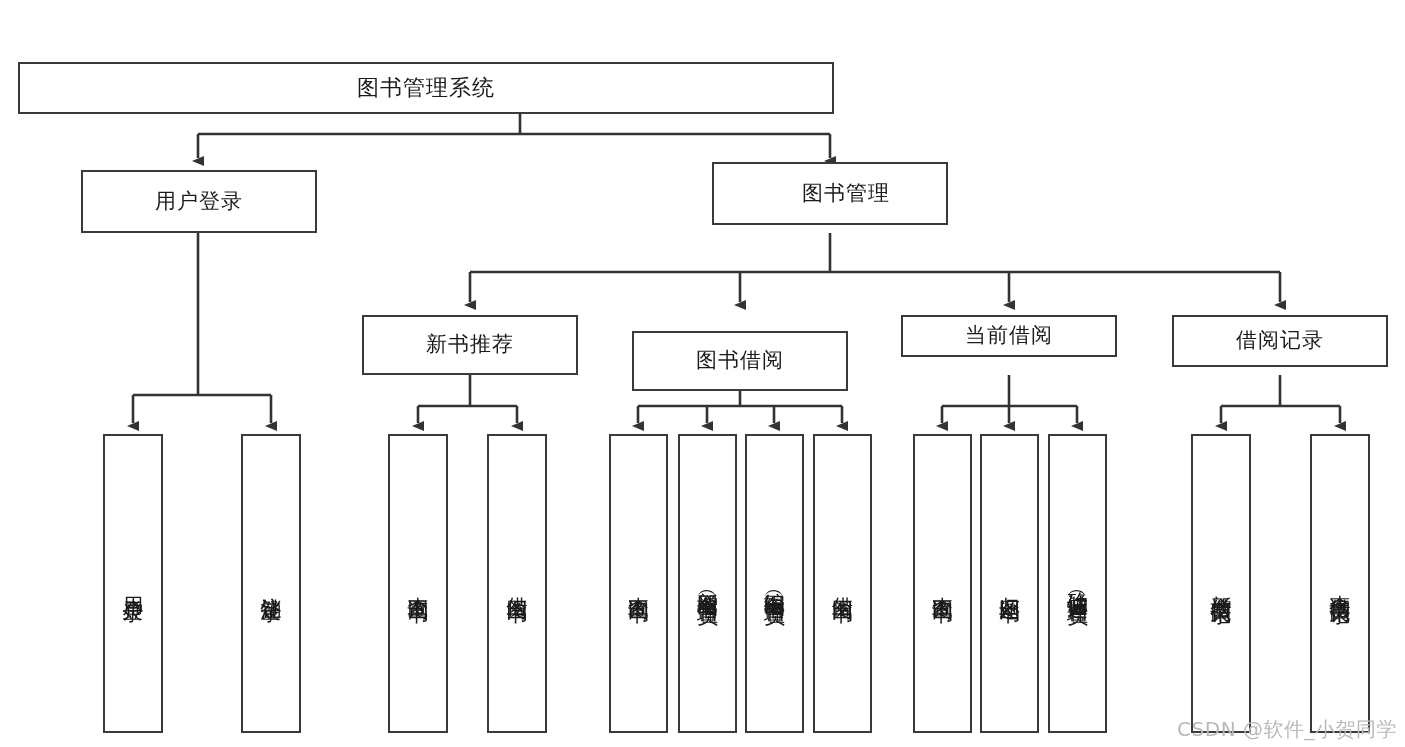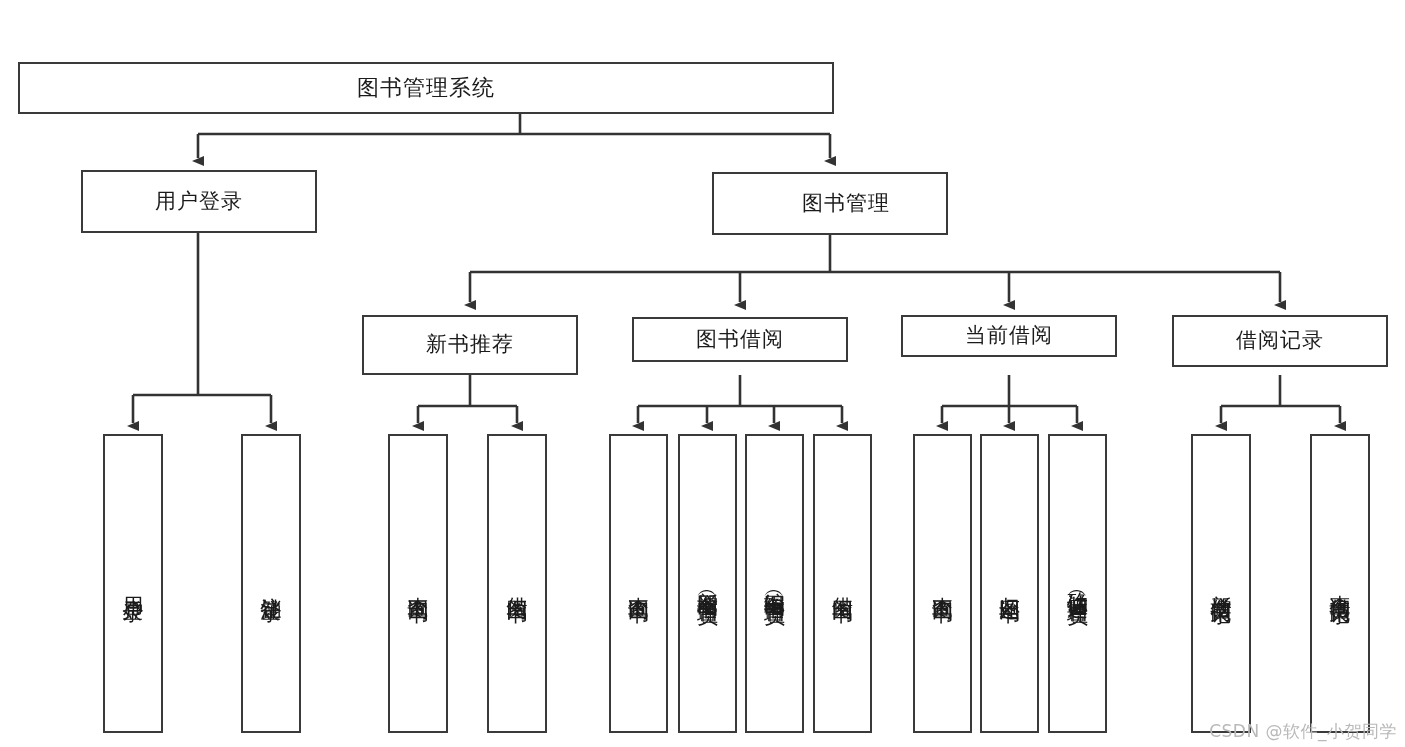--- a/index.html
+++ b/index.html
@@ -9,21 +9,21 @@
   svg.wires{position:absolute;left:0;top:0;width:1405px;height:747px;
             pointer-events:none;}
   .node{position:absolute;box-sizing:border-box;background:#ffffff;
         border:2.5px solid #3a3a3a;display:flex;align-items:center;
         justify-content:center;text-align:center;color:#1b1b1b;}
   .node.h{font-size:21px;line-height:1.1;letter-spacing:1px;}
   .node.v{writing-mode:vertical-rl;text-orientation:upright;
           font-size:21px;line-height:1.34;letter-spacing:2px;
           padding:10px 0;align-items:center;justify-content:center;}
   .node.root{font-size:22px;}
-  .watermark{position:absolute;right:8px;bottom:4px;font-size:17px;
+  .watermark{position:absolute;right:8px;bottom:4px;font-size:20px;
              color:#b9b9b9;letter-spacing:.5px;white-space:nowrap;}
 </style>
 </head>
 <body>
 
 <div id="canvas">
 
   <svg class="wires" viewBox="0 0 1405 747" xmlns="http://www.w3.org/2000/svg">
     <defs>
       <marker id="ah" markerWidth="10" markerHeight="12" refX="2" refY="6" orient="auto" markerUnits="userSpaceOnUse">
@@ -71,25 +71,25 @@
       <path d="M1221,406 L1340,406"></path>
       <path d="M1221,406 L1221,423" marker-end="url(#ah)"></path>
       <path d="M1340,406 L1340,423" marker-end="url(#ah)"></path>
     </g>
   </svg>
 
   <div class="node h root" style="left:18px;top:14px;width:816px;height:52px;margin-top:48px;">图书管理系统</div>
 
   <div class="node h" style="left:81px;top:170px;width:236px;height:63px;">用户登录</div>
 
-  <div class="node h" style="left:712px;top:172px;width:236px;height:63px;padding-left:32px;">图书管理</div>
+  <div class="node h" style="left:712px;top:162px;width:236px;height:63px;padding-left:32px;">图书管理</div>
 
   <div class="node h" style="left:362px;top:315px;width:216px;height:60px;">新书推荐</div>
 
-  <div class="node h" style="left:632px;top:317px;width:216px;height:45px;">图书借阅</div>
+  <div class="node h" style="left:632px;top:331px;width:216px;height:60px;">图书借阅</div>
 
   <div class="node h" style="left:901px;top:315px;width:216px;height:42px;">当前借阅</div>
 
   <div class="node h" style="left:1172px;top:315px;width:216px;height:52px;">借阅记录</div>
 
   <div class="node v" style="left:103px;top:434px;width:60px;height:299px;">用户登录</div>
   <div class="node v" style="left:241px;top:434px;width:60px;height:299px;">注销登录</div>
 
   <div class="node v" style="left:388px;top:434px;width:60px;height:299px;">查询图书</div>
   <div class="node v" style="left:487px;top:434px;width:60px;height:299px;">借阅图书</div>

